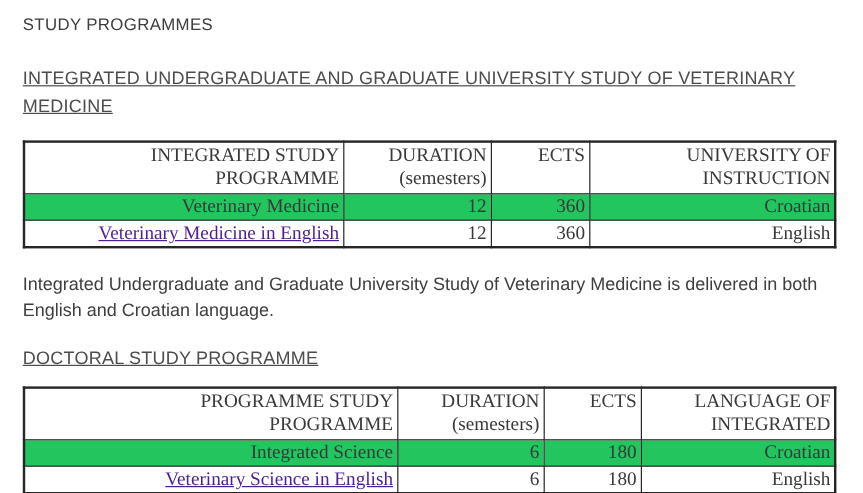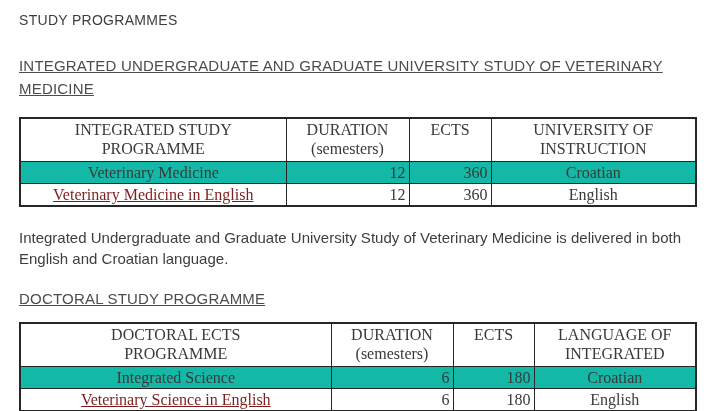--- a/index.html
+++ b/index.html
@@ -22,26 +22,26 @@
   }
   table.prog{
     margin-top:17px;border-collapse:collapse;table-layout:fixed;width:676px;
     font-family:"Liberation Serif","DejaVu Serif",serif;
     font-size:16px;line-height:19px;color:#393939;
     border:2px solid #262626;
   }
   table.prog.doctoral{margin-top:12px;}
   .prog th,.prog td{
     border:1px solid #262626;padding:1px 3px;vertical-align:top;
-    text-align:center;font-weight:400;overflow:hidden;
+    text-align:right;font-weight:400;overflow:hidden;
   }
   .prog th{white-space:pre-line;padding-bottom:3px;}
   .prog td.num{text-align:right;}
-  .prog tr.alt{background:#14b8a6;}
-  .prog a{color:#7f1d1d;text-decoration:underline;}
+  .prog tr.alt{background:#22c55e;}
+  .prog a{color:#4c1d95;text-decoration:underline;}
 </style>
 </head>
 <body>
 
 <main data-name="content">
 
   <h1 data-name="page-title">STUDY PROGRAMMES</h1>
 
   <h2 class="section-heading" data-name="section-heading-integrated">INTEGRATED UNDERGRADUATE AND GRADUATE UNIVERSITY STUDY OF VETERINARY MEDICINE</h2>
 
@@ -86,21 +86,21 @@
 
   <table class="prog doctoral" data-name="doctoral-programmes-table">
     <colgroup>
       <col style="width:311px">
         <col style="width:122px">
         <col style="width:81px">
         <col style="width:162px">
     </colgroup>
     <thead>
       <tr data-name="table-header-row">
-        <th data-name="column-header-programme">DOCTORAL ECTS
+        <th data-name="column-header-programme">PROGRAMME STUDY
 PROGRAMME</th>
         <th data-name="column-header-duration">DURATION
 (semesters)</th>
         <th data-name="column-header-ects">ECTS</th>
         <th data-name="column-header-language">LANGUAGE OF
 INTEGRATED</th>
       </tr>
     </thead>
     <tbody>
       <tr class="alt" data-name="table-row">

